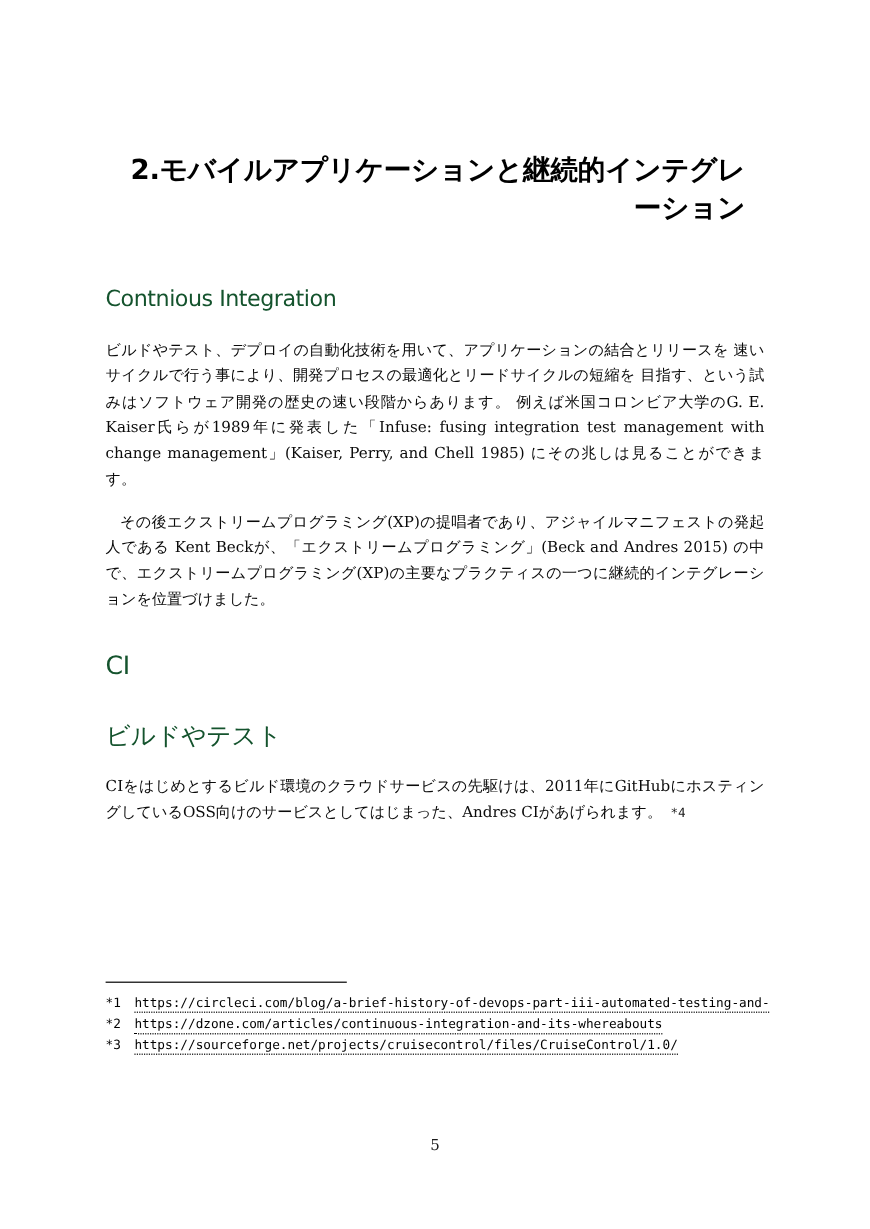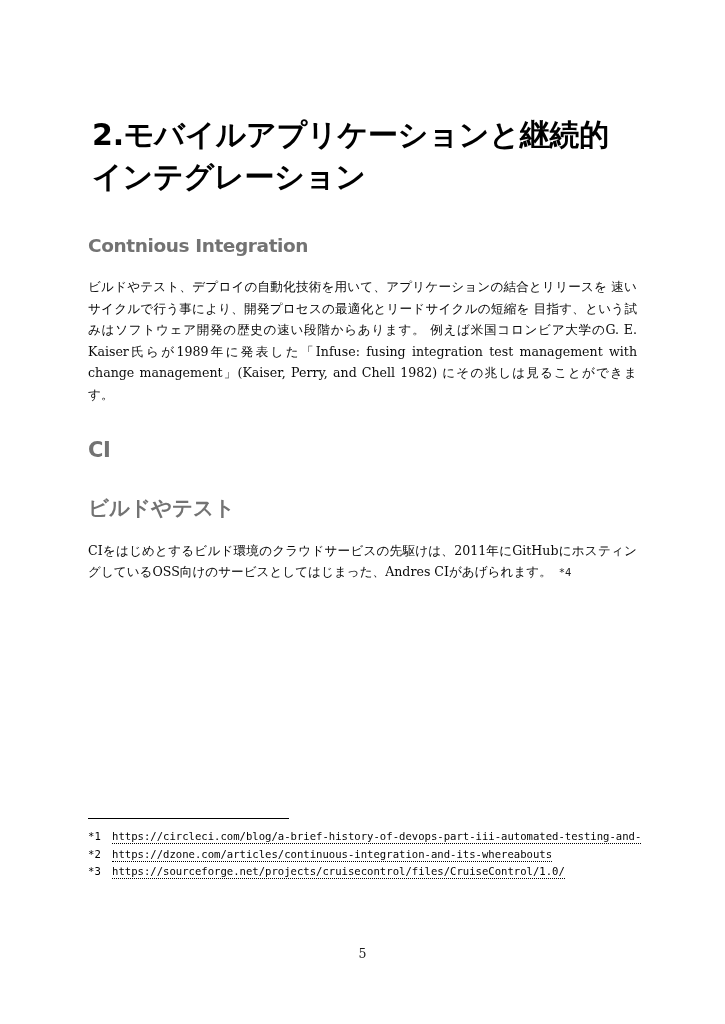--- a/index.html
+++ b/index.html
@@ -21,33 +21,34 @@
     position: absolute;
     left: 88px;
     top: 0;
     width: 549px;
   }
 
   
   .doc-title {
     font-family: "DejaVu Sans", "Liberation Sans", sans-serif;
     font-weight: 700;
-    font-size: 30px;
+    font-size: 23px;
     line-height: 1.40;
     color: #000000;
-    margin: 4px;
+    margin: 16px;
     padding-top: 110px;
     letter-spacing: -0.2px;
+    text-align: right;
   }
   .h2 {
     font-family: "DejaVu Sans", "Liberation Sans", sans-serif;
-    font-weight: 700;
+    font-weight: 400;
     font-size: 18.5px;
     line-height: 1.2;
-    color: #737373;
+    color: #14532d;
     margin: 0;
     padding-top: 33px;
     letter-spacing: -0.4px;
   }
   .h2.jp {
     font-size: 20.5px;
     letter-spacing: 0px;
   }
   .h2.big {
     font-size: 21px;
@@ -134,23 +135,24 @@
 <body>
 
 <div class="page">
 
   <div class="content">
 
     <h1 class="doc-title">2.モバイルアプリケーションと継続的インテグレーション</h1>
 
     <h2 class="h2">Contnious Integration</h2>
 
-    <p class="para first">ビルドやテスト、デプロイの自動化技術を用いて、アプリケーションの結合とリリースを 速いサイクルで行う事により、開発プロセスの最適化とリードサイクルの短縮を 目指す、という試みはソフトウェア開発の歴史の速い段階からあります。 例えば米国コロンビア大学のG. E. Kaiser氏らが1989年に発表した「Infuse: fusing integration test management with change management」(Kaiser, Perry, and Chell 1982) にその兆しは見ることができます。</p>
+    <p class="para first">ビルドやテスト、デプロイの自動化技術を用いて、アプリケーションの結合とリリースを 速いサイクルで行う事により、開発プロセスの最適化とリードサイクルの短縮を 目指す、という試みはソフトウェア開発の歴史の速い段階からあります。 例えば米国コロンビア大学のG. E. Kaiser氏らが1989年に発表した「Infuse: fusing integration test management with change management」(Kaiser, Perry, and Chell 1985) にその兆しは見ることができます。</p>
 
 
+    <p class="para gap">その後エクストリームプログラミング(XP)の提唱者であり、アジャイルマニフェストの発起人である Kent Beckが、「エクストリームプログラミング」(Beck and Andres 2015) の中で、エクストリームプログラミング(XP)の主要なプラクティスの一つに継続的インテグレーションを位置づけました。</p>
 
     <h2 class="h2 big">CI</h2>
 
 
 
     <h2 class="h2 jp">ビルドやテスト</h2>
 
     <p class="para first"><span>CIをはじめとするビルド環境のクラウドサービスの先駆けは、2011年にGitHubにホスティングしているOSS向けのサービスとしてはじまった、Andres CIがあげられます。</span><span class="fnref lead">*4</span></p>
 
   </div>

